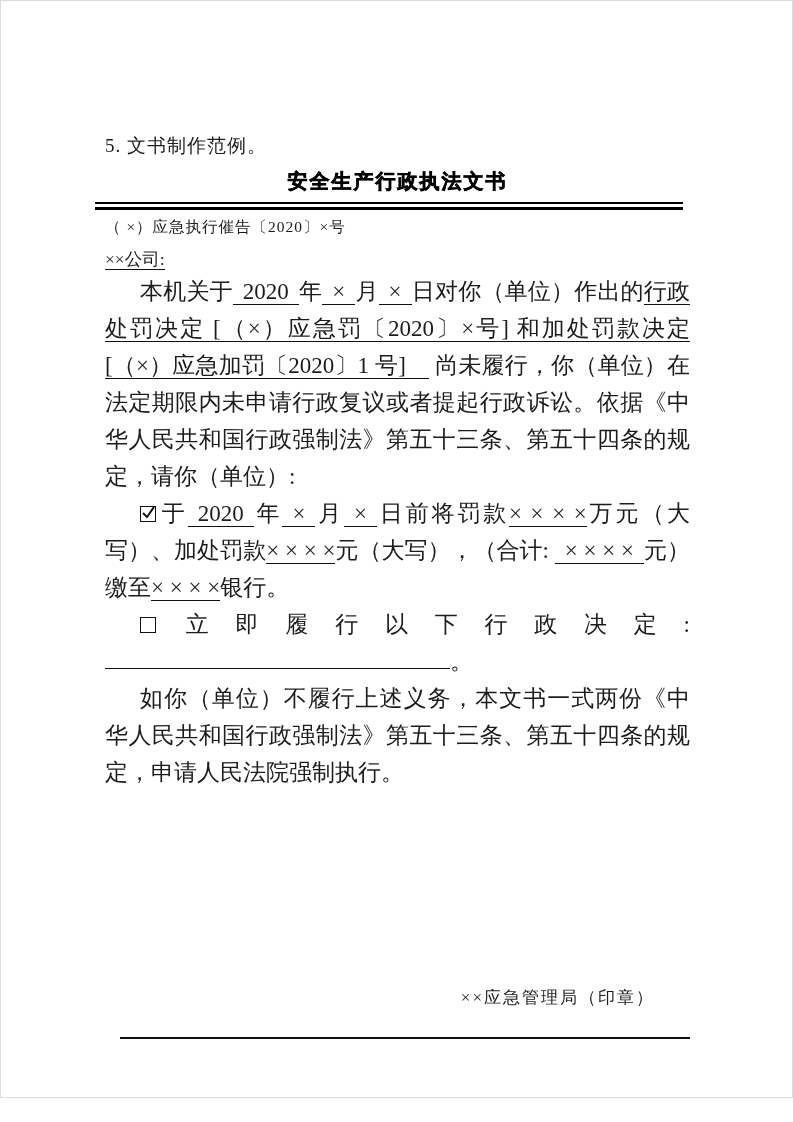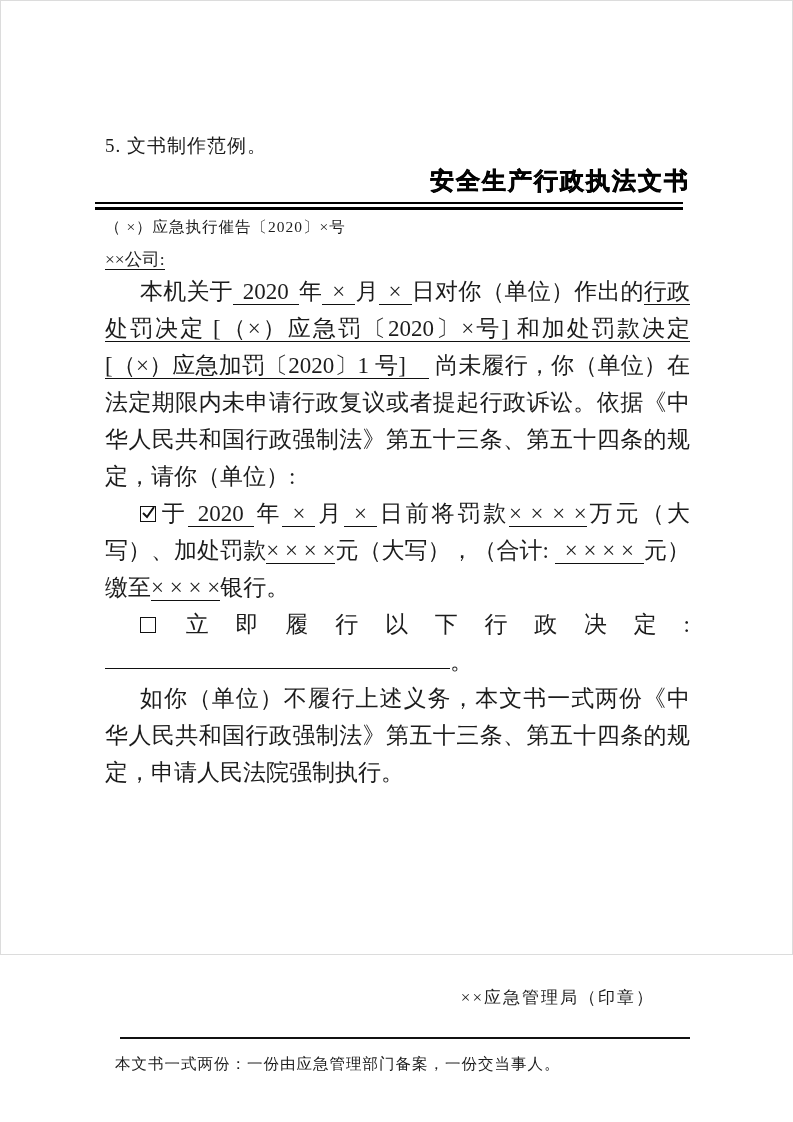--- a/index.html
+++ b/index.html
@@ -2,35 +2,35 @@
 <html><head>
 <meta charset="utf-8">
 <style>
   html,body{margin:0;padding:0;background:#ffffff;}
   body{
     width:793px;height:1122px;overflow:hidden;
     font-family:"Liberation Serif","DejaVu Serif",serif;
     color:#1c1c1c;
   }
   .page{
-    position:relative;width:793px;height:955px;
+    position:relative;width:793px;height:1098px;
     box-shadow:inset 0 0 0 1px #dcdcdc;
     padding:0;box-sizing:border-box;
   }
   .content{
     padding:133px 103px 0 105px;
     box-sizing:border-box;
   }
   .section-note{
     font-size:19px;line-height:26px;letter-spacing:1px;
   }
   .title-top{
-    margin-top:5px;text-align:right;
+    margin-top:5px;text-align:center;
     font-family:"DejaVu Sans","Liberation Sans",sans-serif;
-    font-weight:bold;font-size:24px;line-height:34px;letter-spacing:2px;
+    font-weight:bold;font-size:20px;line-height:34px;letter-spacing:2px;
     -webkit-text-stroke:0.6px #000;
   }
   .double-line{
     margin-top:4px;margin-left:-10px;margin-right:7px;
     height:3px;border-top:2px solid #000;border-bottom:3px solid #000;
   }
   .title-main{
     margin-top:1px;text-align:center;
     font-family:"DejaVu Sans","Liberation Sans",sans-serif;
     font-weight:bold;font-size:29px;line-height:36px;letter-spacing:3px;
@@ -109,18 +109,17 @@
     <p class="para">如你（单位）不履行上述义务，本文书一式两份《中华人民共和国行政强制法》第五十三条、第五十四条的规定，申请人民法院强制执行。</p>
 
     <div class="sig-block">
       <div class="sig-inner">
         <div class="sig-org">××应急管理局（印章）</div>
       </div>
     </div>
 
     <div class="foot-rule"></div>
 
-    <div class="footnote">本文书一式两份：一份由应急管理部门备案，一份交当事人。</div>
 
     <div class="page-no"><span class="dash">—</span><span>530</span><span class="dash">—</span></div>
 
   </div>
 </div>
 
 </body></html>

